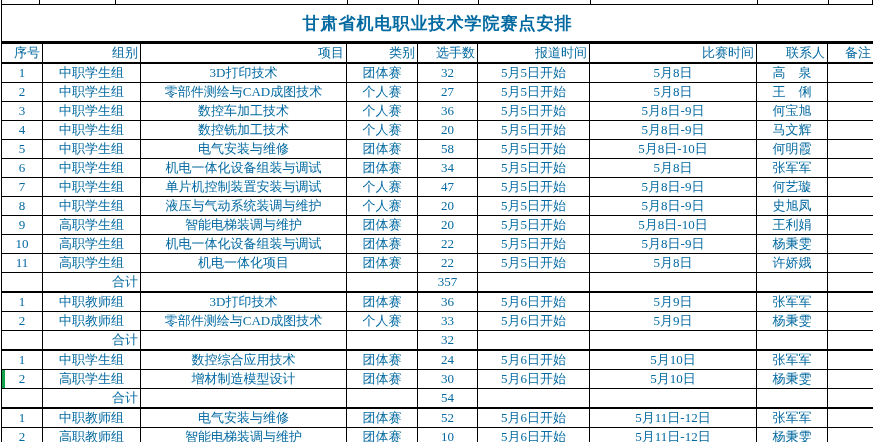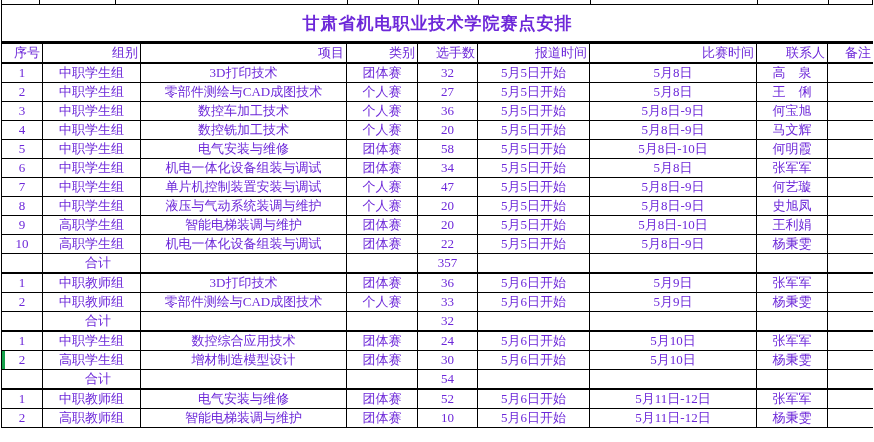--- a/index.html
+++ b/index.html
@@ -5,21 +5,21 @@
   :root{
     --grid:#000000;
     --green-tri:#107C41;
     --green-sel:#15A04A;
     --bg:#FFFFFF;
   }
   html,body{margin:0;padding:0;background:var(--bg);}
   .sheet{
     width:872px;height:442px;margin-left:1px;position:relative;
     font-family:"Liberation Serif","DejaVu Serif",serif;
-    color:#6d28d9;background:var(--bg);overflow:hidden;
+    color:#0369a1;background:var(--bg);overflow:hidden;
   }
   
   .top-strip{position:relative;height:4px;width:872px;}
   .top-strip i{position:absolute;top:0;width:1px;height:4px;background:var(--grid);}
   table.grid{border-collapse:collapse;table-layout:fixed;width:872px;}
   .grid th,.grid td{
     border:1px solid var(--grid);
     padding:0 2px;
     font-size:13px;font-weight:normal;
     text-align:center;vertical-align:middle;
@@ -27,21 +27,21 @@
     background:var(--bg);
   }
   tr.title-row th{
     height:36px;font-size:17px;font-weight:bold;
     border-bottom:3px solid var(--grid);
     letter-spacing:1px;
   }
   tr.header-row th{height:17px;border-bottom:2px solid var(--grid);text-align:right;}
   tbody tr{height:17.27px;}
   tbody tr.total td{border-bottom:2px solid var(--grid);}
-  td.total-label{text-align:center;padding-left:15px;}
+  td.total-label{text-align:right;padding-left:15px;}
   td.green-left{box-shadow:inset 3px 0 0 0 var(--green-sel);}
 </style>
 </head>
 <body>
 
 <div class="sheet">
 
   <div class="top-strip">
     <i style="left:0"></i>
     <i style="left:38px"></i>
@@ -187,20 +187,31 @@
           <td>10</td>
           <td>高职学生组</td>
           <td>机电一体化设备组装与调试</td>
           <td>团体赛</td>
           <td>22</td>
           <td>5月5日开始</td>
           <td>5月8日-9日</td>
           <td>杨秉雯</td>
           <td></td>
         </tr>
+        <tr>
+          <td>11</td>
+          <td>高职学生组</td>
+          <td>机电一体化项目</td>
+          <td>团体赛</td>
+          <td>22</td>
+          <td>5月5日开始</td>
+          <td>5月8日</td>
+          <td>许娇娥</td>
+          <td></td>
+        </tr>
         <tr class="total">
           <td></td>
           <td class="total-label">合计</td>
           <td></td>
           <td></td>
           <td>357</td>
           <td></td>
           <td></td>
           <td></td>
           <td></td>

